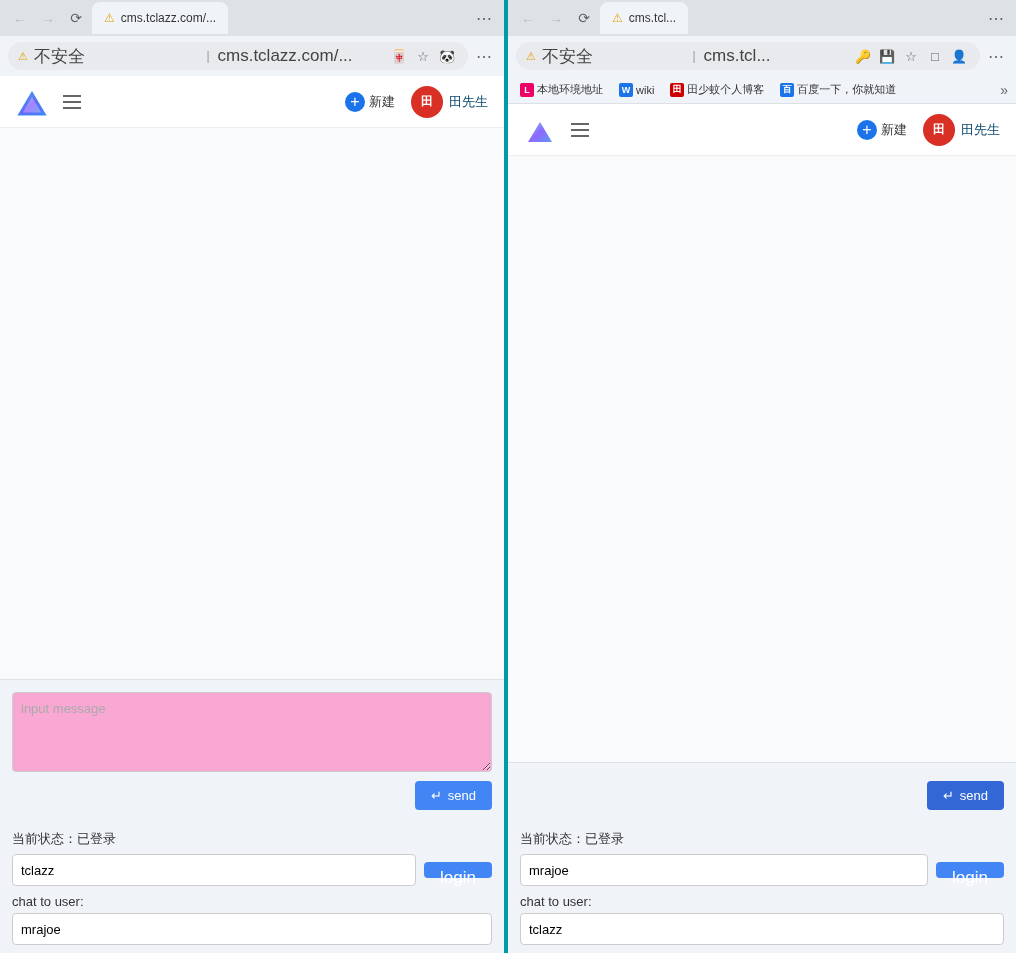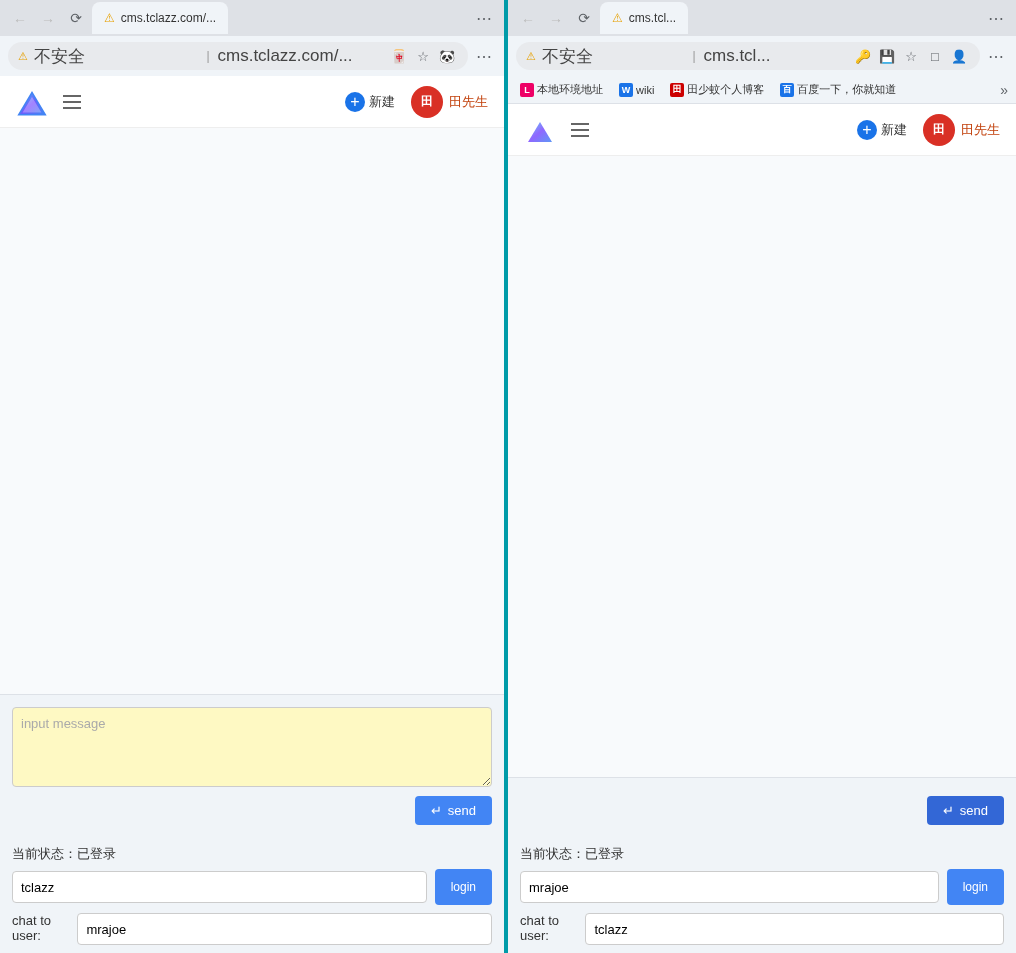--- a/index.html
+++ b/index.html
@@ -261,21 +261,21 @@
       align-items: center;
       justify-content: center;
       font-size: 12px;
       font-weight: bold;
       cursor: pointer;
       margin-left: 4px;
     }
 
     .user-name {
       font-size: 13px;
-      color: #c2410c;
+      color: #0c4a6e;
       margin-left: 6px;
       text-align: center;
     }
 
     
     .chat-area {
       flex: 1;
       background: #f8fafc;
       overflow-y: auto;
     }
@@ -288,21 +288,21 @@
     }
 
     .message-textarea {
       width: 100%;
       height: 80px;
       border: 1px solid #ccc;
       border-radius: 4px;
       padding: 8px;
       font-size: 13px;
       resize: vertical;
-      background: #fef9c3;
+      background: #f9a8d4;
       color: #333;
       font-family: inherit;
       outline: none;
     }
     .message-textarea::placeholder { color: #aaa; }
 
     .send-row {
       display: flex;
       justify-content: flex-end;
       margin-top: 6px;
@@ -352,27 +352,27 @@
       outline: none;
     }
 
     .login-btn {
       padding: 6px 16px;
       background: #4285f4;
       color: white;
       border: none;
       border-radius: 4px;
       cursor: pointer;
-      font-size: 12px;
-      height: 36px;
+      font-size: 17px;
+      height: 16px;
     }
 
     .chat-to-row {
       display: flex;
-      flex-direction: row;
+      flex-direction: column;
       gap: 4px;
     }
 
     .chat-to-label {
       font-size: 13px;
       color: #333;
     }
 
     .chat-to-input {
       width: 100%;

